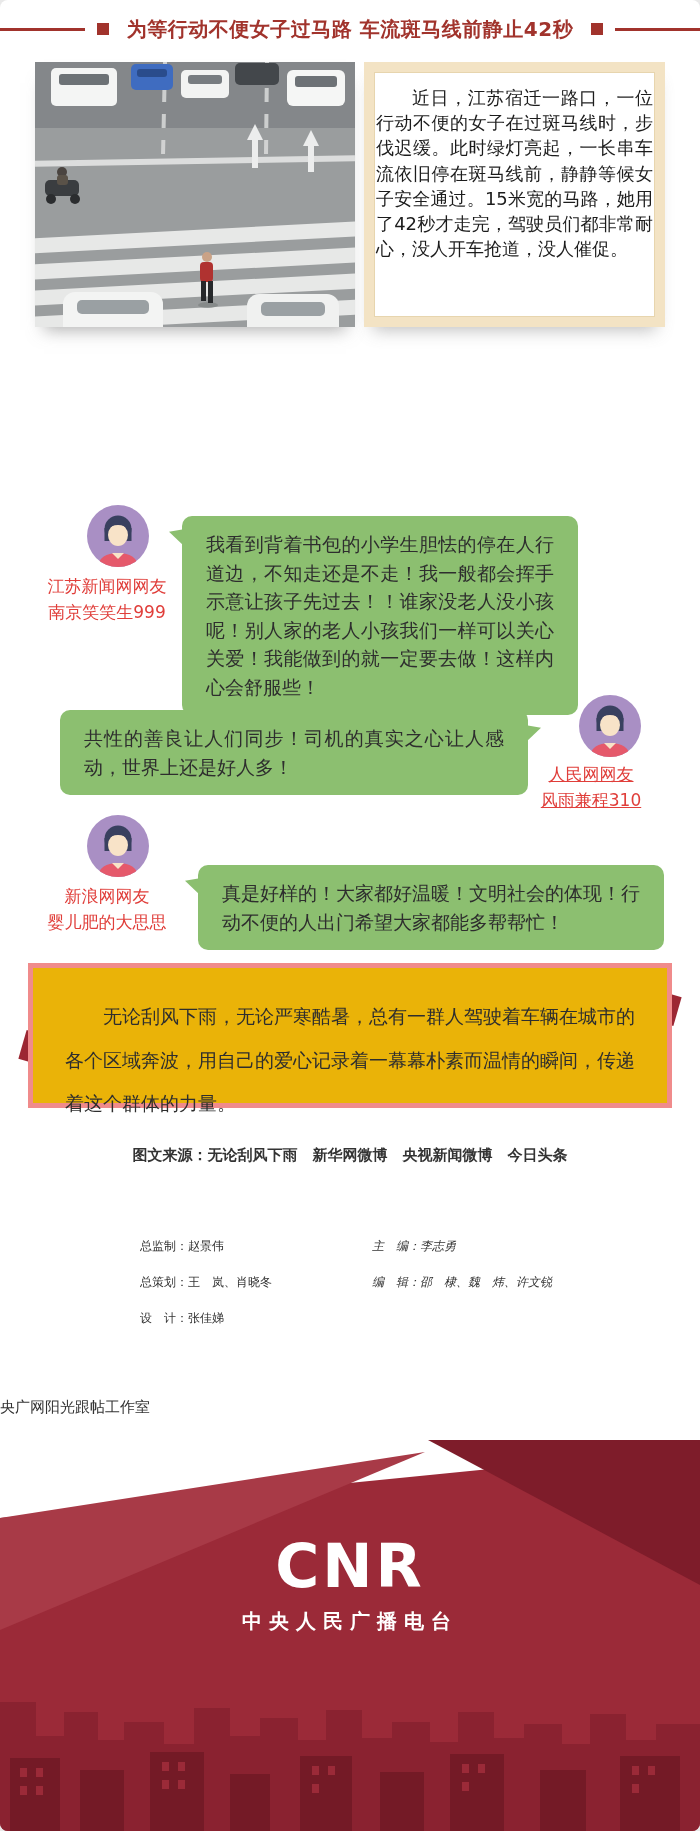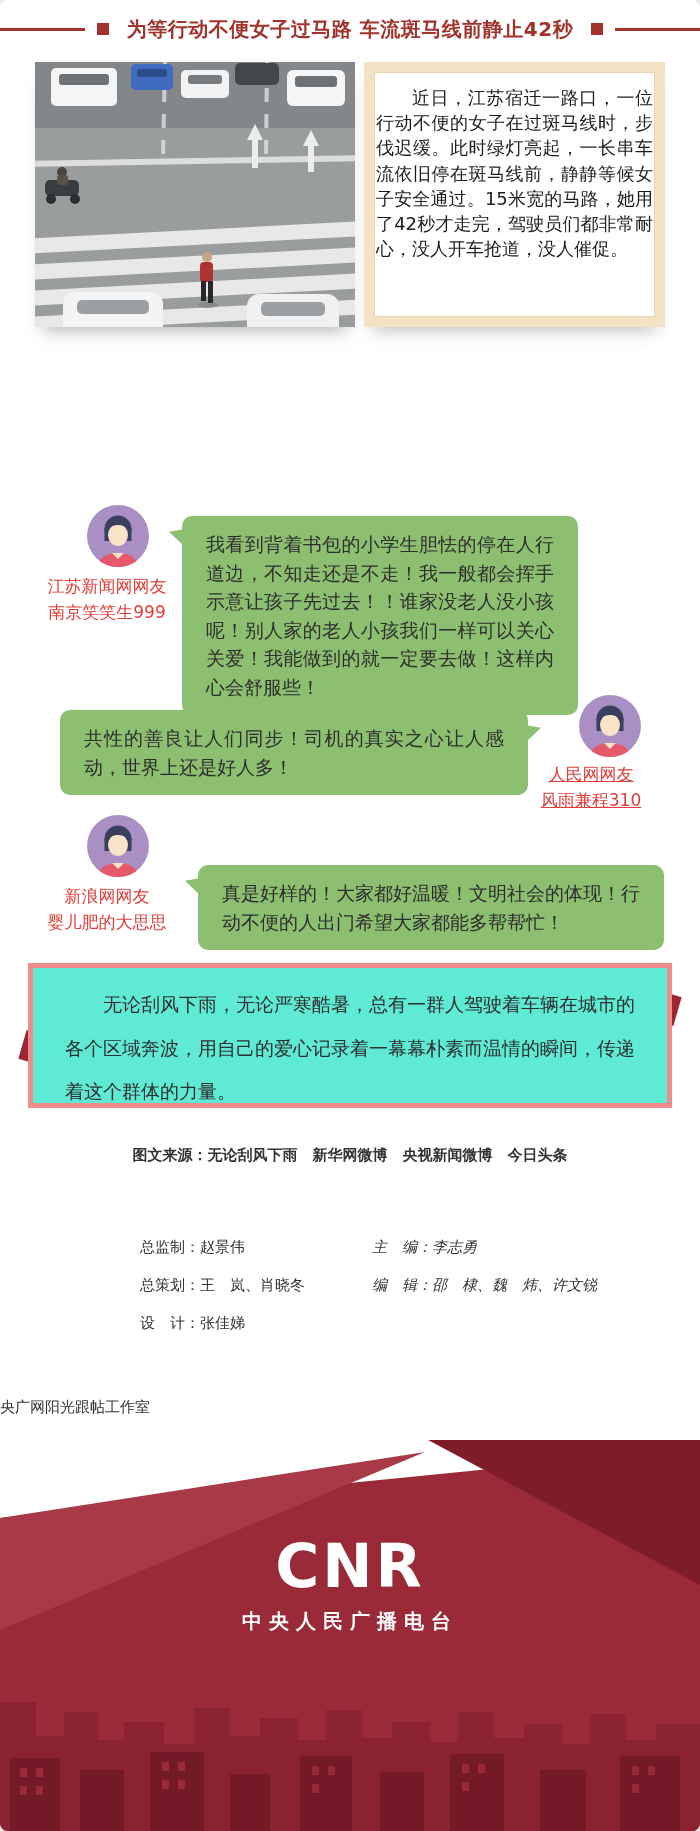--- a/index.html
+++ b/index.html
@@ -47,27 +47,27 @@
   .c2-name{left:502px;top:762px;width:178px;text-decoration:underline;}
   .c3-avatar{left:86px;top:814px;}
   .c3-name{left:12px;top:884px;width:190px;}
   .c3-bubble{left:198px;top:838px;width:466px;margin-top:27px;}
 
   
   .summary-wrap{top:963px;left:28px;width:644px;height:145px;}
   .fold{position:absolute;width:26px;height:30px;background:#9c2733;z-index:0;}
   .fold-left{left:-6px;top:70px;transform:rotate(16deg);}
   .fold-right{right:-6px;top:30px;transform:rotate(16deg);}
-  .summary-box{position:relative;z-index:1;background:#5eead4;border:5px solid #f08b8b;height:100%;
-        box-sizing:border-box;padding:15px 32px 0 32px;}
+  .summary-box{position:relative;z-index:1;background:#eab308;border:5px solid #f08b8b;height:100%;
+        box-sizing:border-box;padding:27px 32px 0 32px;}
   .summary-text{margin:0;font-size:19px;line-height:2.3;color:#2e2e2e;text-indent:2em;text-align:justify;}
 
   
   .source-line{top:1146px;left:0;width:700px;text-align:center;font-size:15px;font-weight:bold;color:#333;}
-  .credits{top:1238px;left:140px;width:470px;font-size:15px;color:#333;}
+  .credits{top:1238px;left:140px;width:470px;font-size:12px;color:#333;}
   .credit-row{display:flex;margin-bottom:19px;}
   .credit-cell-l{width:232px;flex:none;}
   .credit-cell-r{flex:1;font-style:italic;}
   .studio-line{top:1398px;left:0;width:700px;text-align:left;font-size:15px;color:#333;}
 
   
   .footer{top:1440px;left:0;width:700px;height:391px;}
   .footer svg{display:block;width:100%;height:100%;}
   .cnr-logo{position:absolute;left:0;top:96px;width:100%;text-align:center;
         font-size:60px;font-weight:700;color:#fff;letter-spacing:3px;line-height:1;}

